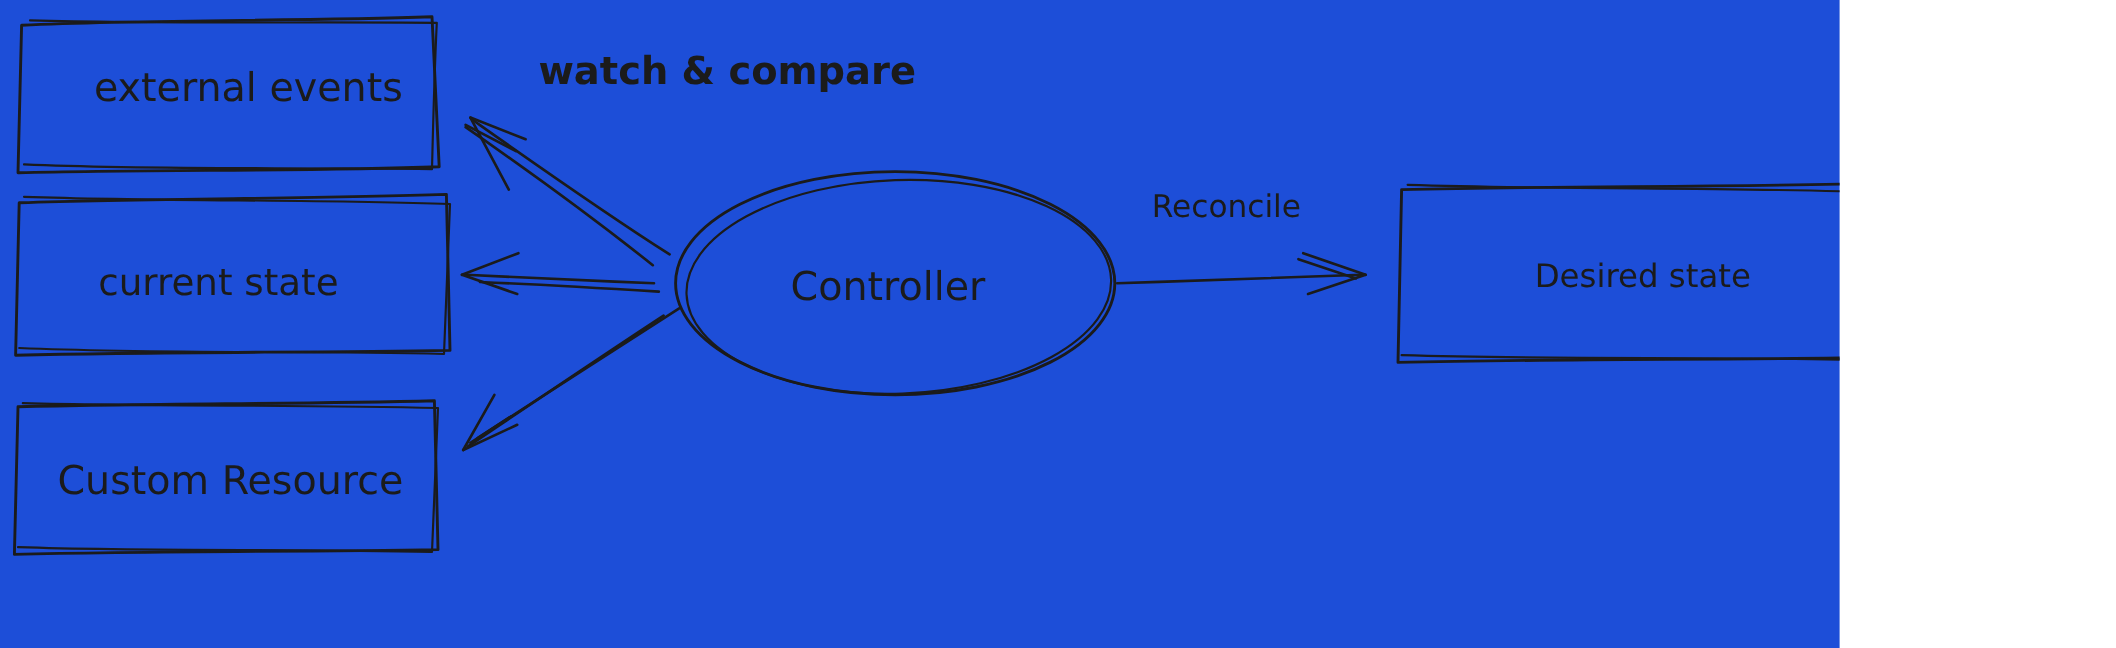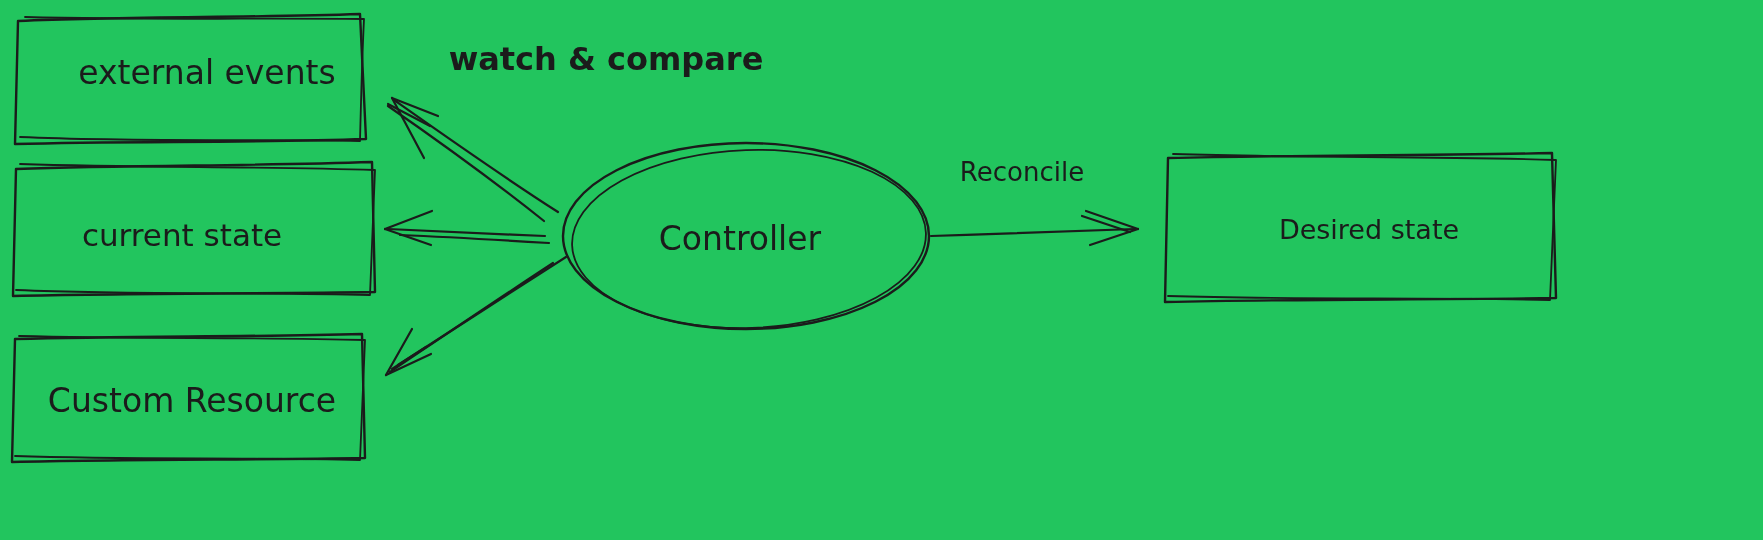--- a/index.html
+++ b/index.html
@@ -2,23 +2,23 @@
 <html><head>
 <meta charset="utf-8">
 <style>
   html, body {
     margin: 0;
     padding: 0;
     background: #ffffff;
   }
   .canvas {
     position: relative;
-    width: 1763px;
+    width: 1533px;
     height: 540px;
-    background: #22c55e;
+    background: #1d4ed8;
     overflow: hidden;
   }
   svg {
     display: block;
   }
   .sk {
     fill: none;
     stroke: #1b1b1b;
     stroke-width: 2.4;
     stroke-linecap: round;

